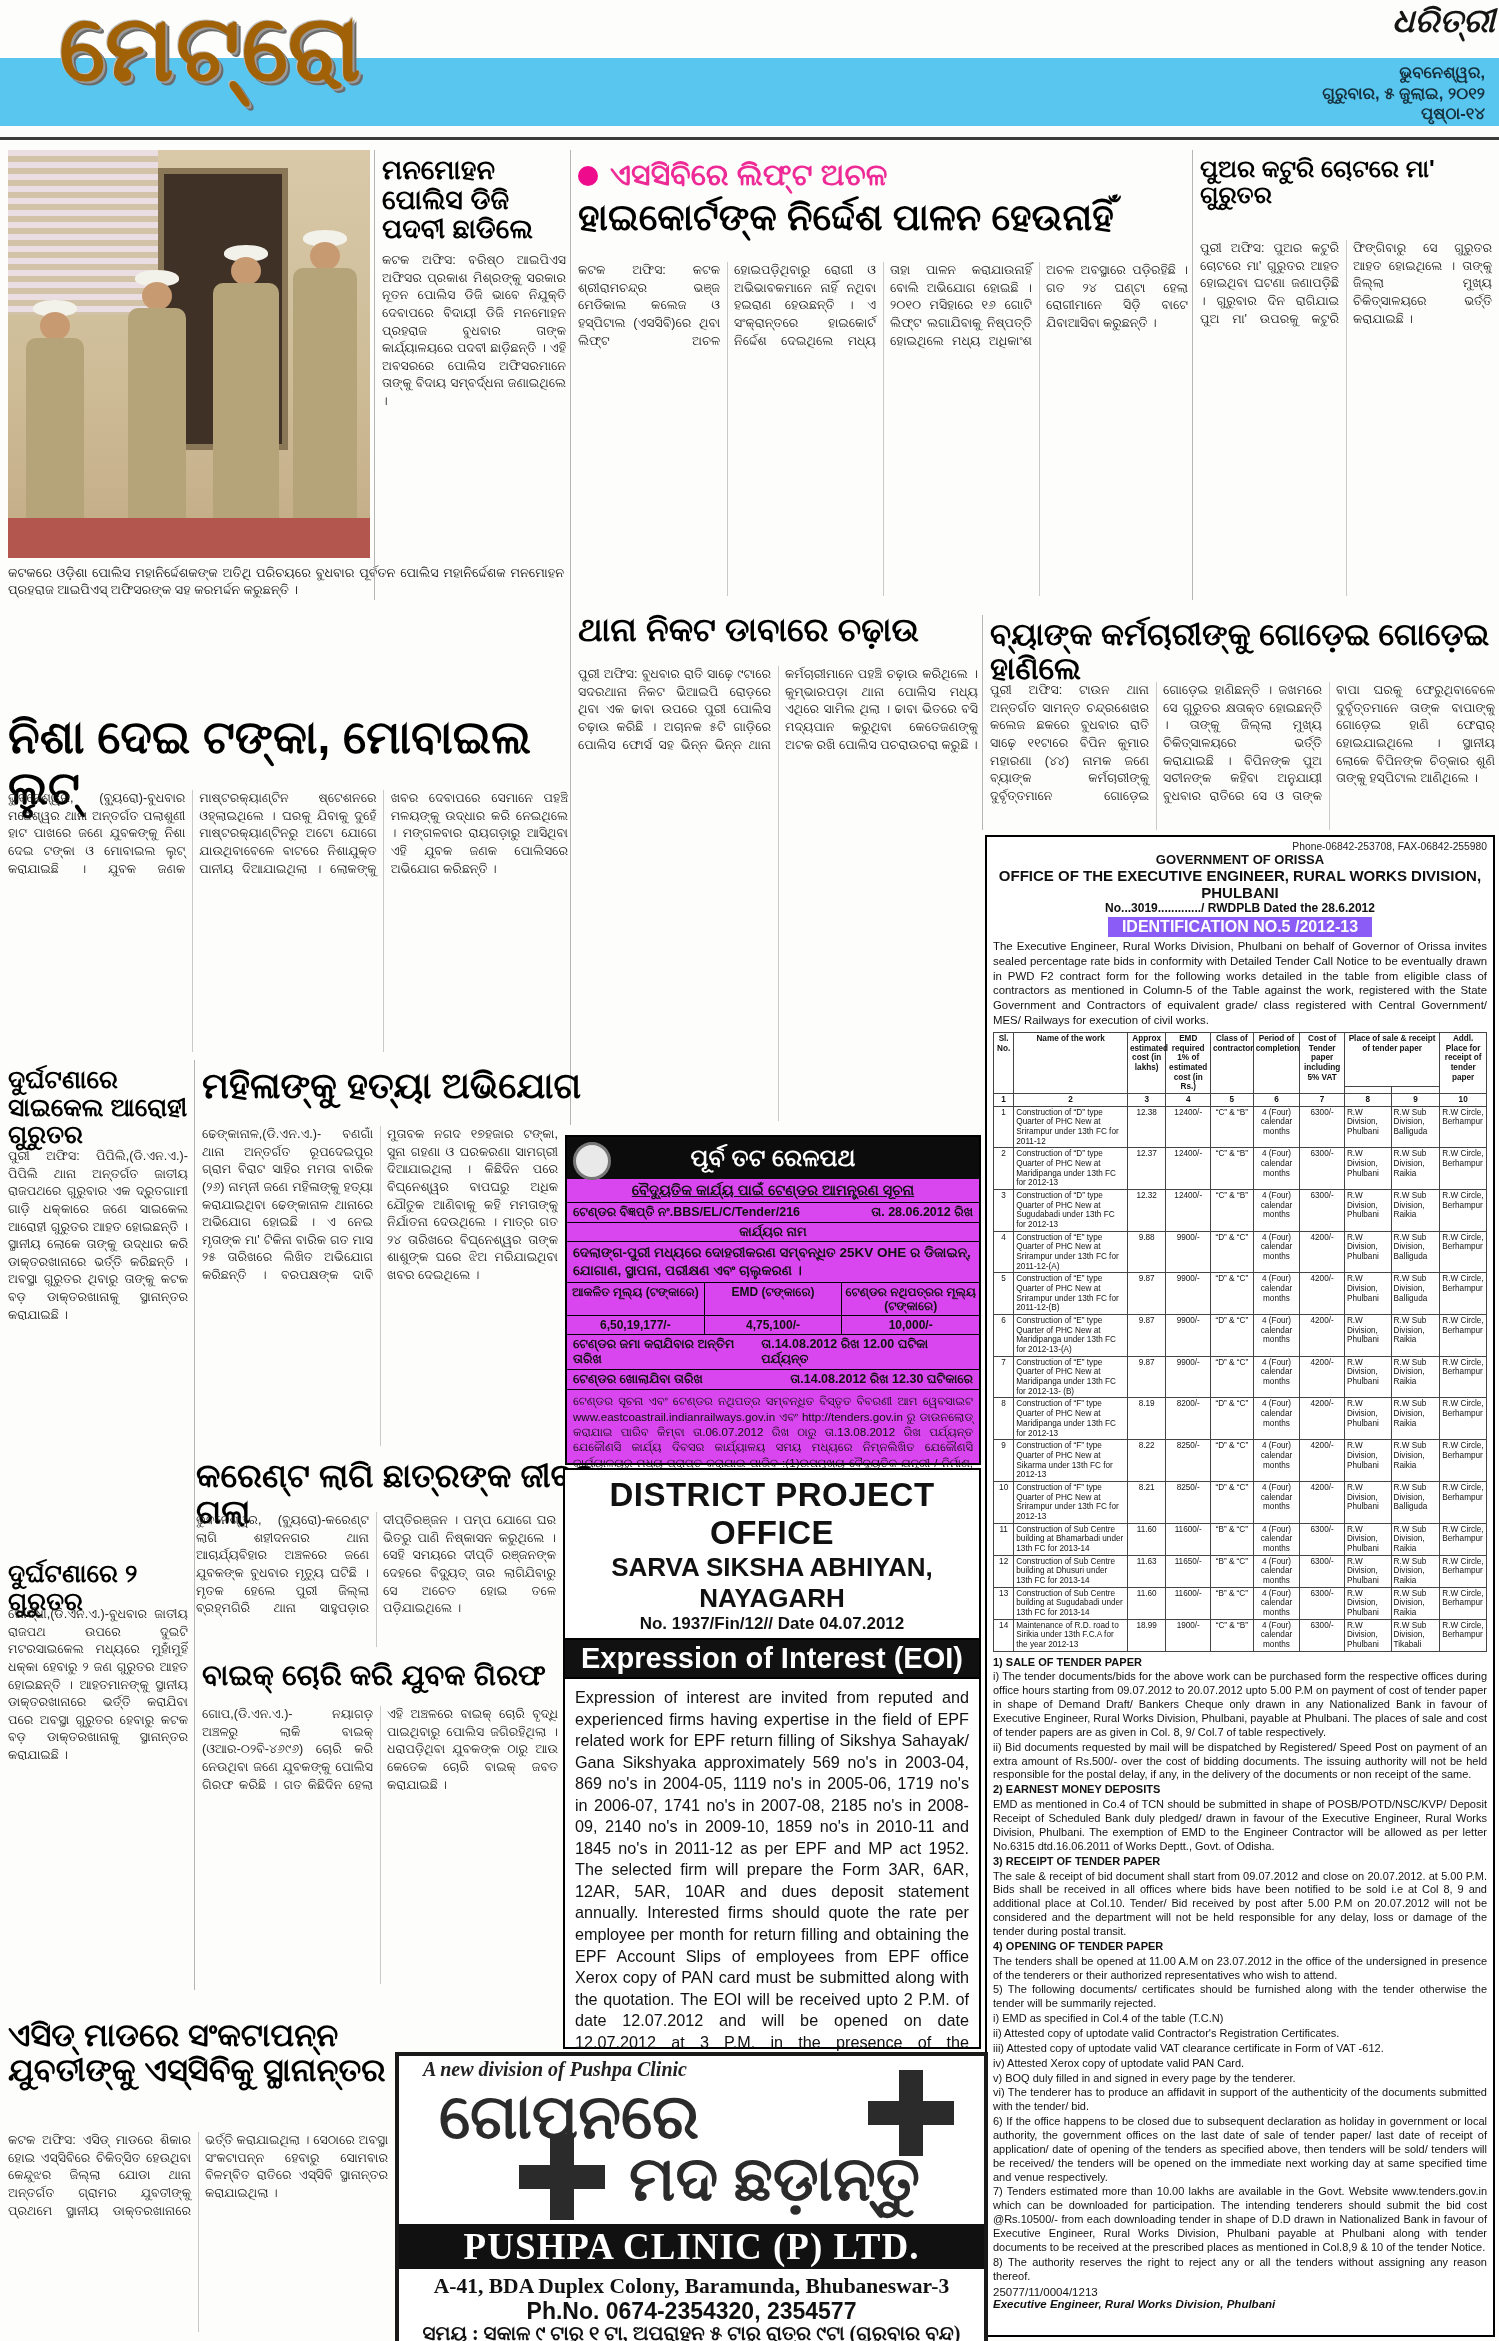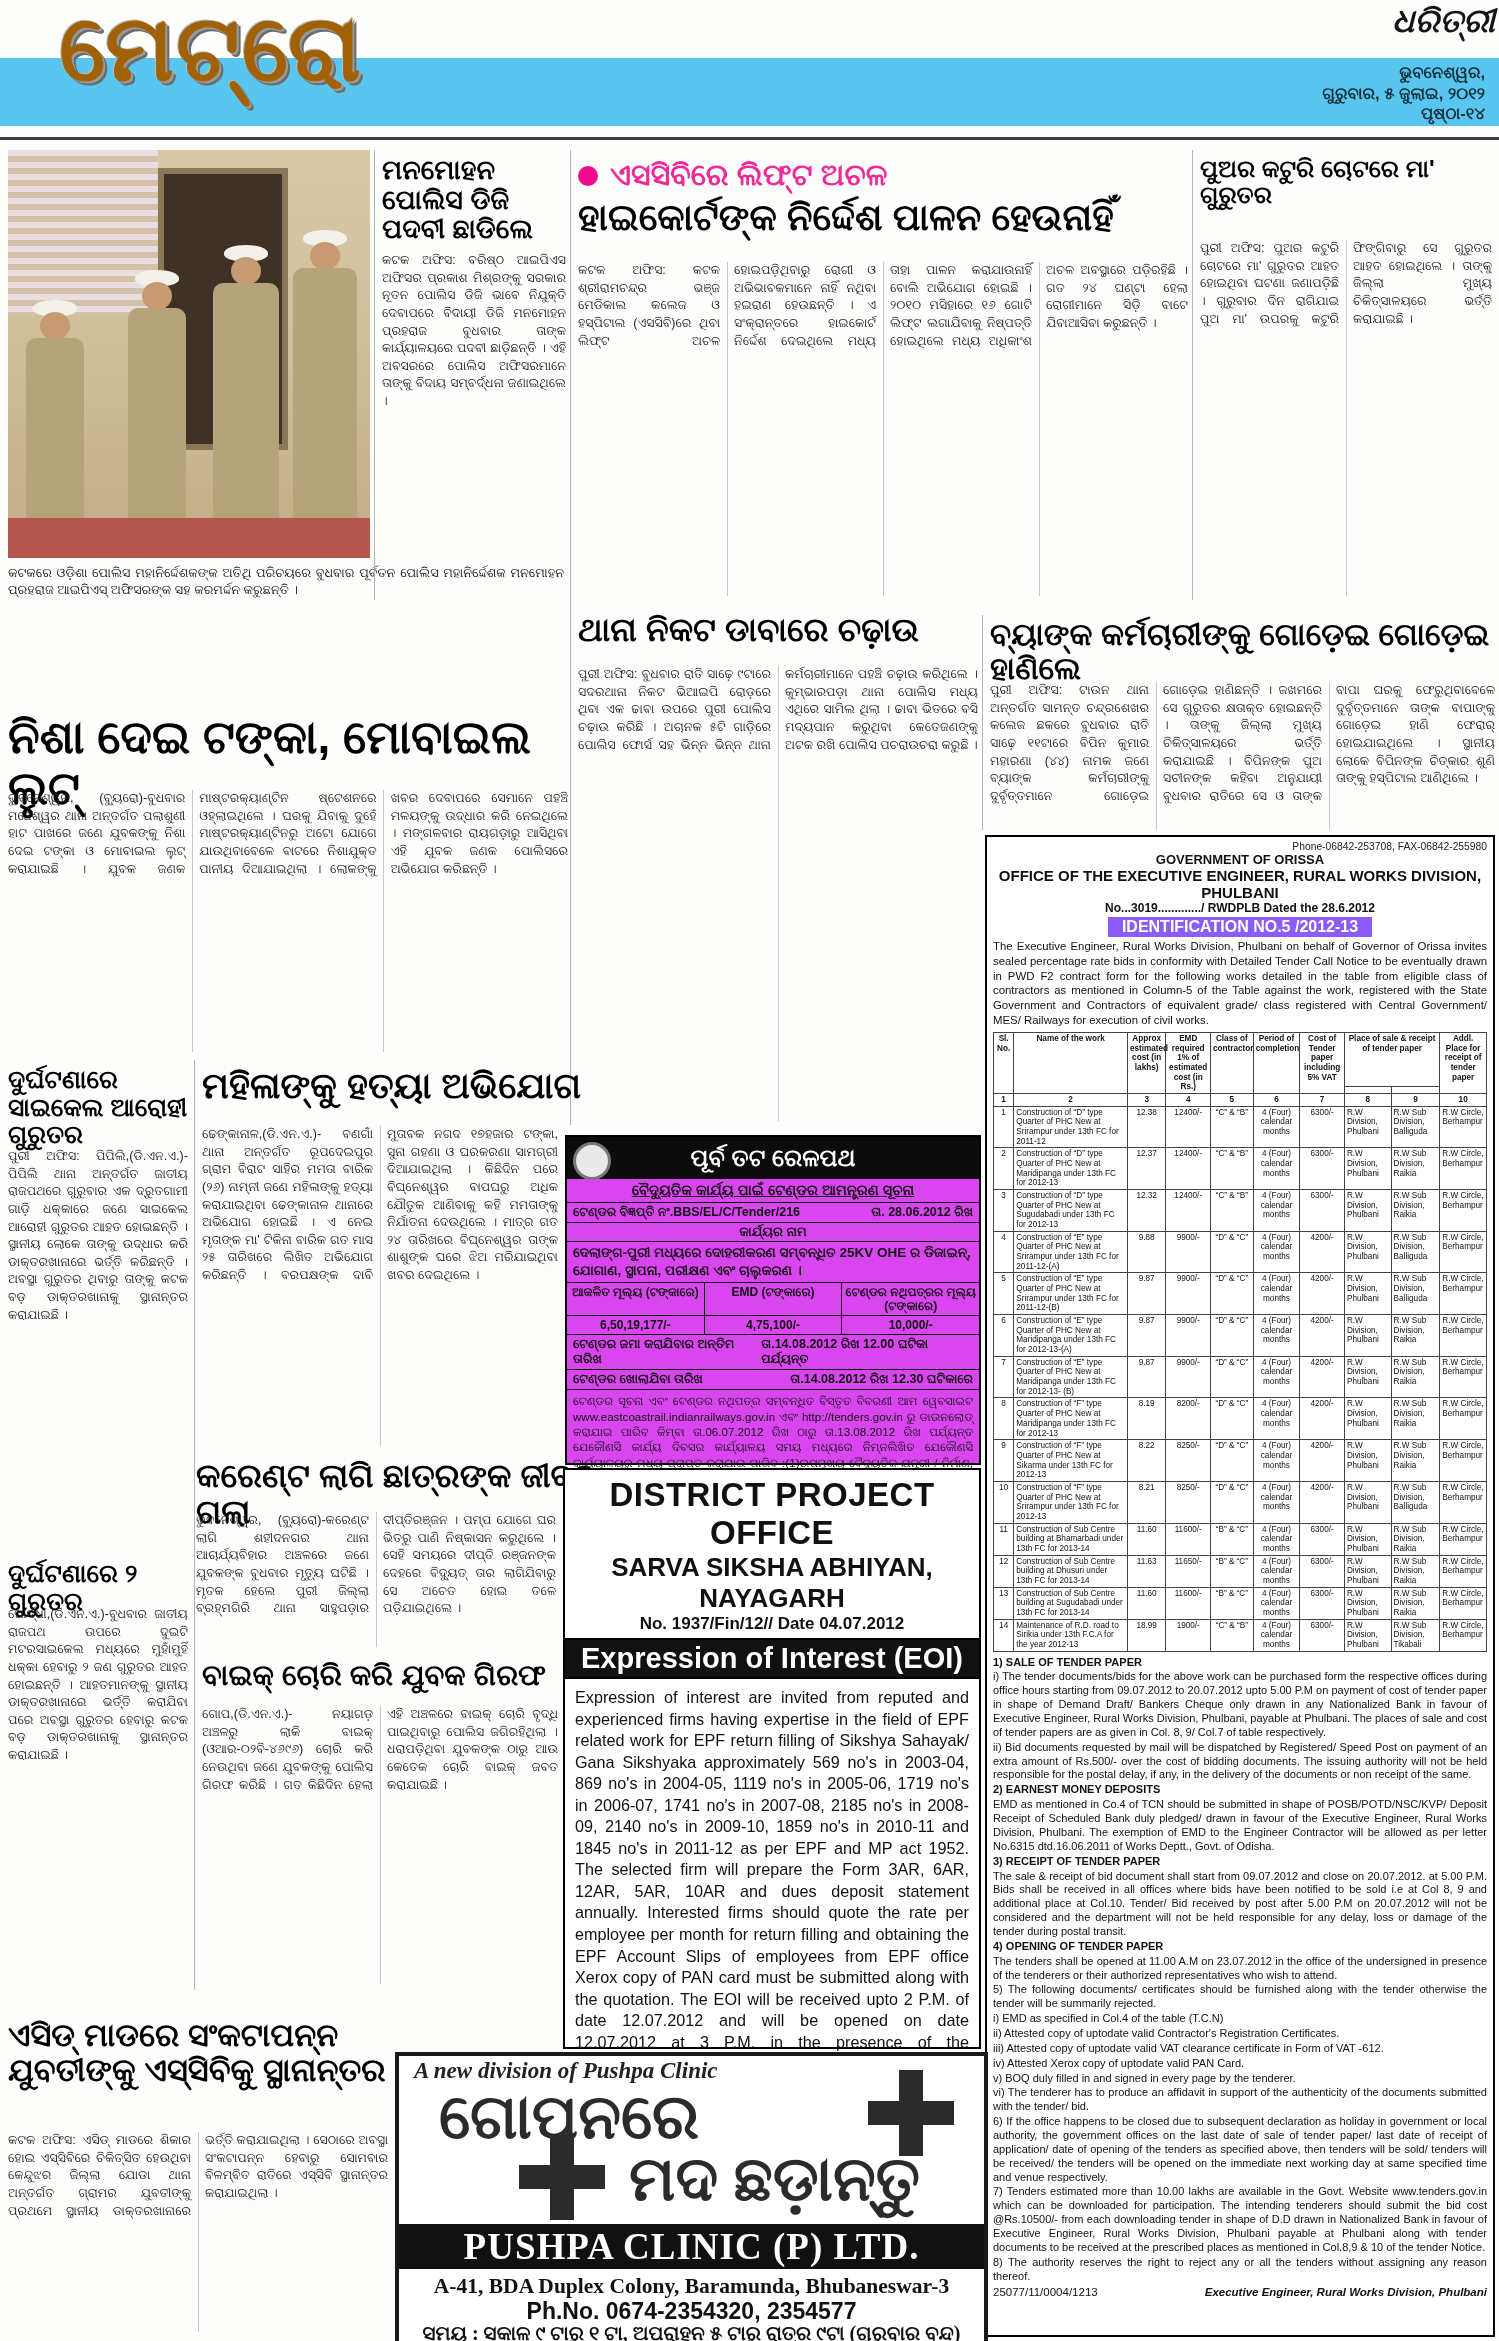--- a/index.html
+++ b/index.html
@@ -66,25 +66,25 @@
   .govref{text-align:center;font-weight:bold;font-size:12px;}
   .govid{text-align:center;margin:2px 0;}
   .govid span{background:#8b5cf6;color:#fff;font-weight:bold;font-size:16px;padding:1px 14px;display:inline-block;}
   .govintro{font-size:11.4px;line-height:1.3;text-align:justify;margin:2px 0 4px;}
   table.gt{width:100%;border-collapse:collapse;table-layout:fixed;font-size:8.2px;line-height:1.18;}
   table.gt th,table.gt td{border:1px solid #444;padding:1px 2px;vertical-align:top;text-align:center;}
   table.gt td.ln{text-align:left;}
   .notes{font-size:11px;line-height:1.26;text-align:justify;margin-top:4px;}
   .notes p{margin:1px 0;}
   .note-h{font-weight:bold;}
-  .govfoot{display:flex;justify-content:space-between;font-size:11.5px;margin-top:3px;}
+  .govfoot{display:flex;justify-content:space-between;font-size:11.5px;margin-top:3px;flex-direction:column;}
   .govfoot .r{font-weight:bold;font-style:italic;}
   
   .pushpa{position:absolute;left:395px;top:2052px;width:585px;height:285px;border:4px solid #1a1a1a;background:#fff;font-family:"Liberation Serif", serif;}
-  .ptag{position:absolute;left:15px;top:2px;font-size:23px;font-weight:bold;font-style:italic;color:#222;}
+  .ptag{position:absolute;left:24px;top:2px;font-size:20px;font-weight:bold;font-style:italic;color:#222;}
   .pline1{position:absolute;left:40px;top:26px;font-size:62px;font-weight:bold;color:#2b2b2b;}
   .pline2{position:absolute;left:230px;top:88px;font-size:62px;font-weight:bold;color:#2b2b2b;}
   .cross{position:absolute;width:86px;height:86px;}
   .cross .v{position:absolute;left:31px;top:0;width:24px;height:86px;background:#2b2b2b;}
   .cross .h{position:absolute;left:0;top:31px;width:86px;height:24px;background:#2b2b2b;}
   .pband{position:absolute;left:0;top:168px;width:100%;background:#111;color:#fff;text-align:center;
          font-size:37px;font-weight:bold;padding:1px 0;letter-spacing:1px;}
   .paddr{position:absolute;left:0;top:218px;width:100%;text-align:center;font-size:21.5px;font-weight:bold;color:#111;}
   .pphone{position:absolute;left:0;top:242px;width:100%;text-align:center;font-size:23px;font-weight:bold;color:#111;font-family:"Liberation Sans",sans-serif;}
   .ptimes{position:absolute;left:0;top:266px;width:100%;text-align:center;font-size:20px;font-weight:bold;color:#111;}

